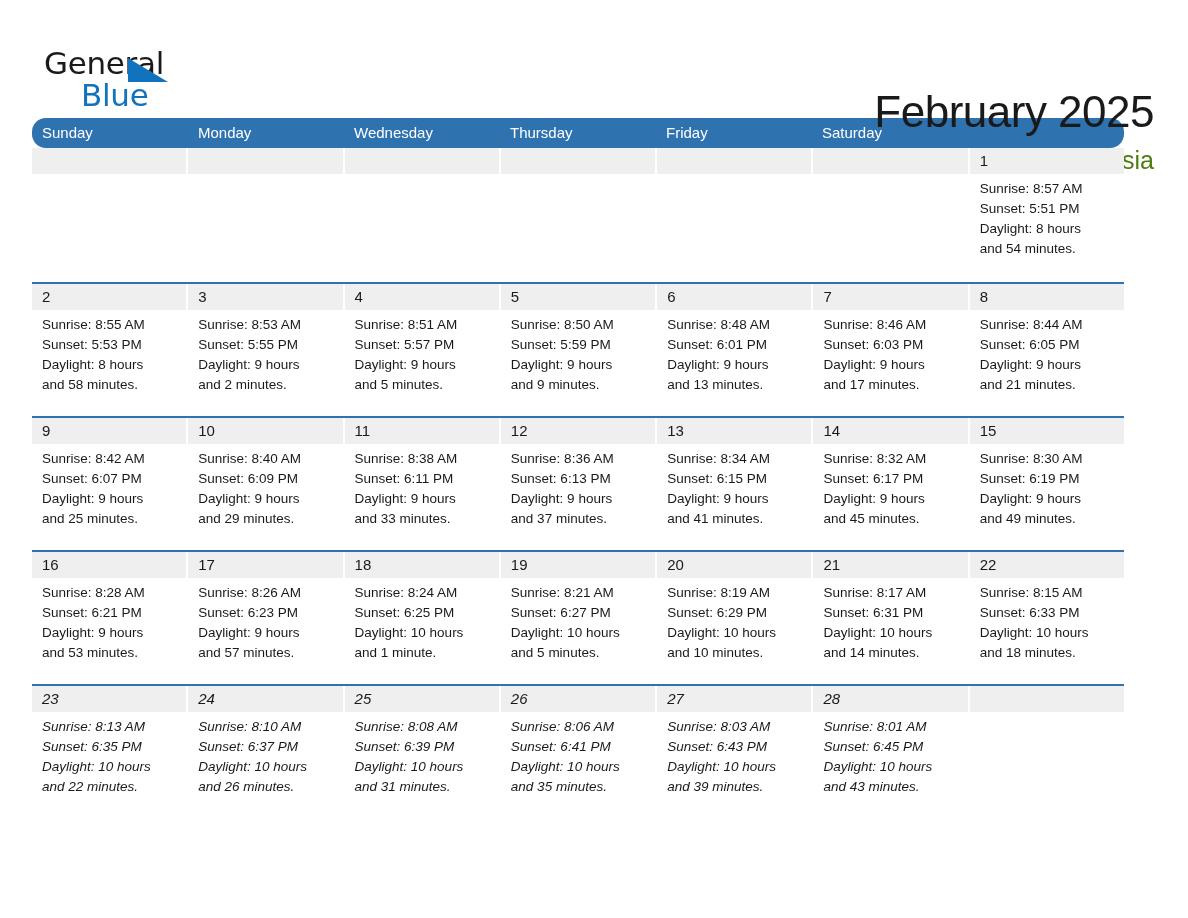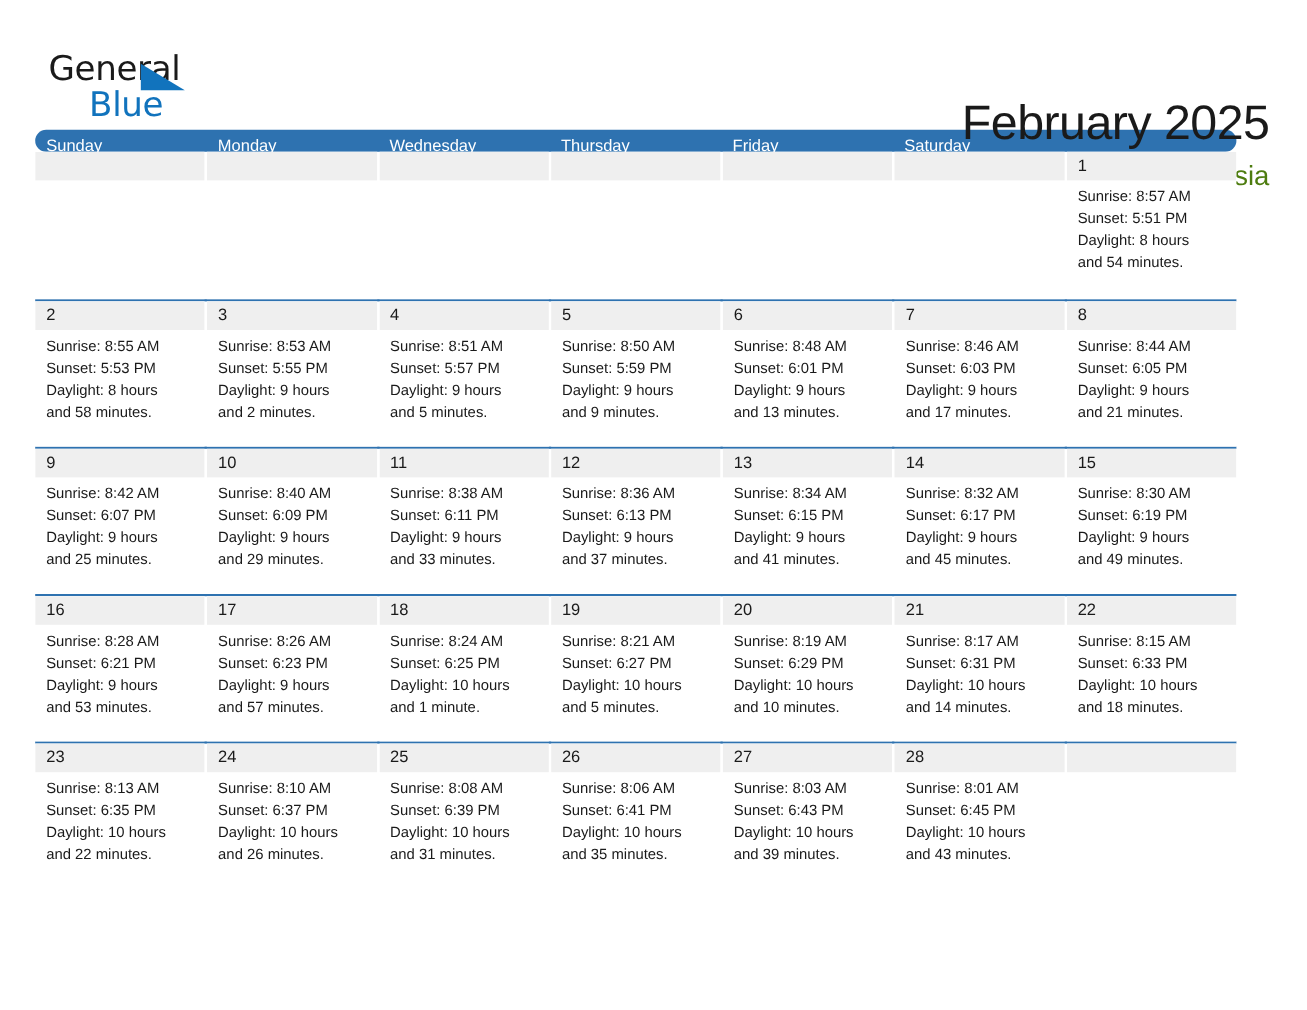--- a/index.html
+++ b/index.html
@@ -86,21 +86,21 @@
 
   
   .calendar {
     width: 1092px;
     margin-top: 14px;
   }
   .weekdays {
     display: grid;
     grid-template-columns: repeat(7, 1fr);
     background: #2e72b0;
-    height: 20px;
+    height: 30px;
     border-radius: 14px;
   }
   .weekday {
     color: #ffffff;
     font-size: 15px;
     line-height: 30px;
     padding-left: 10px;
     white-space: nowrap;
   }
   .week {
@@ -109,20 +109,21 @@
     border-top: 2px solid #2e72b0;
     height: 134px;
     box-sizing: border-box;
     column-gap: 2px;
   }
   .week.first {
     border-top: none;
   }
   .week.last {
     height: 120px;
+    font-style: italic;
   }
   .cell {
     background: #ffffff;
     position: relative;
     overflow: hidden;
   }
   .cell.filled .daynum {
     background: #efefef;
   }
   .daynum {

